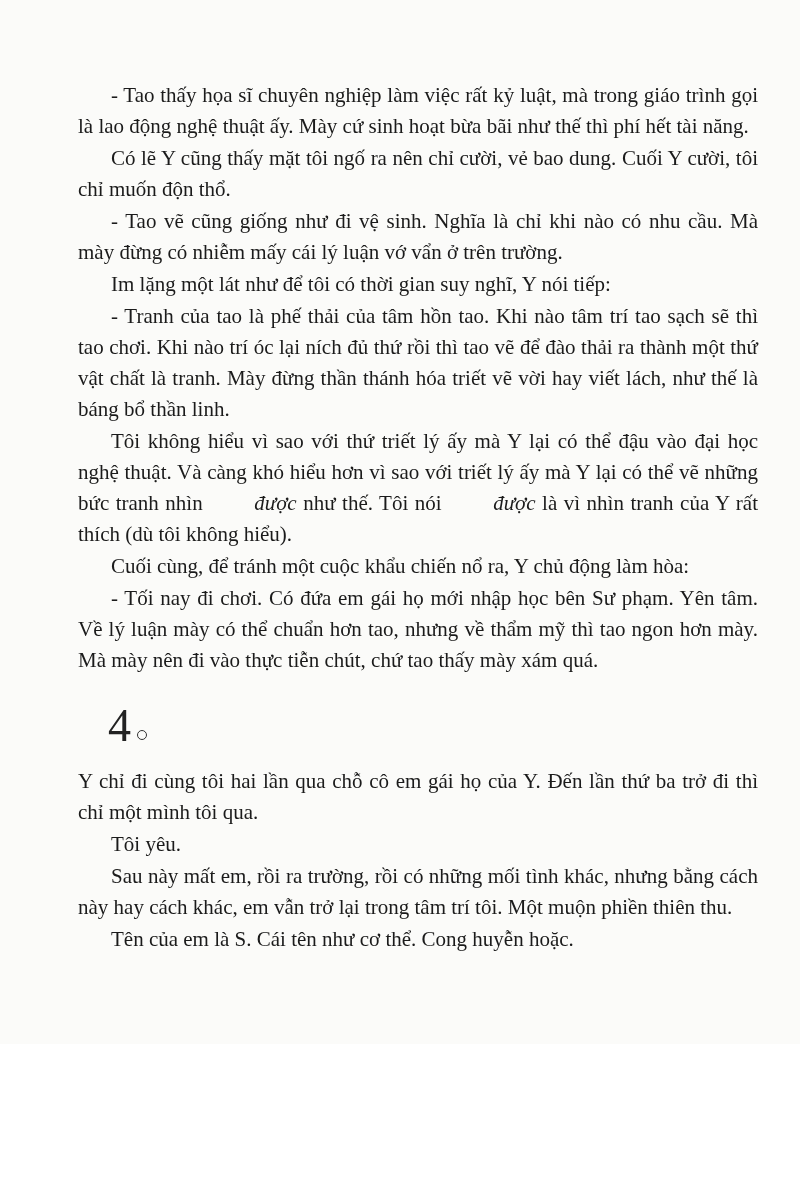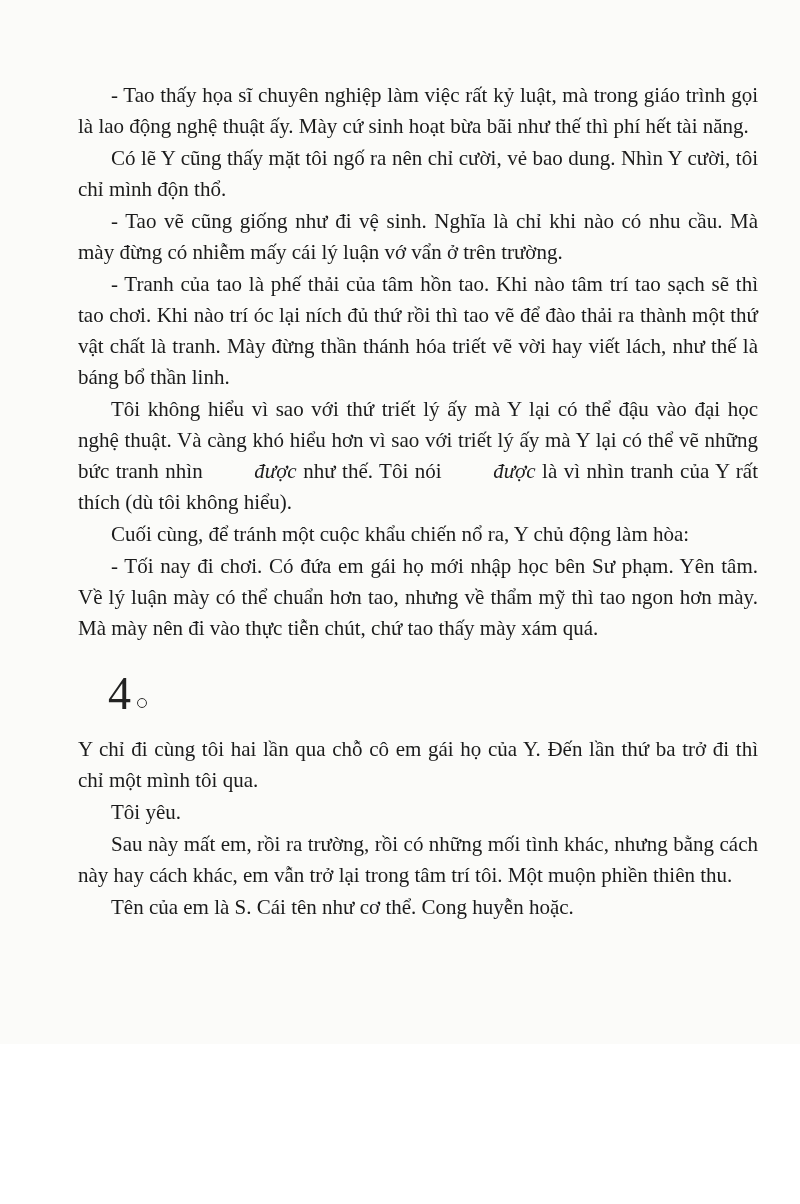--- a/index.html
+++ b/index.html
@@ -74,22 +74,23 @@
   i { font-style: italic; margin-left: 45px; }
 </style>
 </head>
 <body>
 
 <div class="page">
 
   <div class="text-block">
 
     <p>- Tao thấy họa sĩ chuyên nghiệp làm việc rất kỷ luật, mà trong giáo trình gọi là lao động nghệ thuật ấy. Mày cứ sinh hoạt bừa bãi như thế thì phí hết tài năng.</p>
-    <p>Có lẽ Y cũng thấy mặt tôi ngố ra nên chỉ cười, vẻ bao dung. Nhìn Y cười, tôi chỉ mình độn thổ.</p>
+    <p>Có lẽ Y cũng thấy mặt tôi ngố ra nên chỉ cười, vẻ bao dung. Cuối Y cười, tôi chỉ muốn độn thổ.</p>
     <p>- Tao vẽ cũng giống như đi vệ sinh. Nghĩa là chỉ khi nào có nhu cầu. Mà mày đừng có nhiễm mấy cái lý luận vớ vẩn ở trên trường.</p>
+    <p>Im lặng một lát như để tôi có thời gian suy nghĩ, Y nói tiếp:</p>
     <p>- Tranh của tao là phế thải của tâm hồn tao. Khi nào tâm trí tao sạch sẽ thì tao chơi. Khi nào trí óc lại ních đủ thứ rồi thì tao vẽ để đào thải ra thành một thứ vật chất là tranh. Mày đừng thần thánh hóa triết vẽ vời hay viết lách, như thế là báng bổ thần linh.</p>
 
     <p><span>Tôi không hiểu vì sao với thứ triết lý ấy mà Y lại có thể đậu vào đại học nghệ thuật. Và càng khó hiểu hơn vì sao với triết lý ấy mà Y lại có thể vẽ những bức tranh nhìn </span><i>được</i><span> như thế. Tôi nói </span><i>được</i><span> là vì nhìn tranh của Y rất thích (dù tôi không hiểu).</span></p>
 
     <p>Cuối cùng, để tránh một cuộc khẩu chiến nổ ra, Y chủ động làm hòa:</p>
     <p>- Tối nay đi chơi. Có đứa em gái họ mới nhập học bên Sư phạm. Yên tâm. Về lý luận mày có thể chuẩn hơn tao, nhưng về thẩm mỹ thì tao ngon hơn mày. Mà mày nên đi vào thực tiễn chút, chứ tao thấy mày xám quá.</p>
 
     <div class="section-heading">
       <span class="section-number">4</span><span class="section-period-ring"></span>
     </div>

